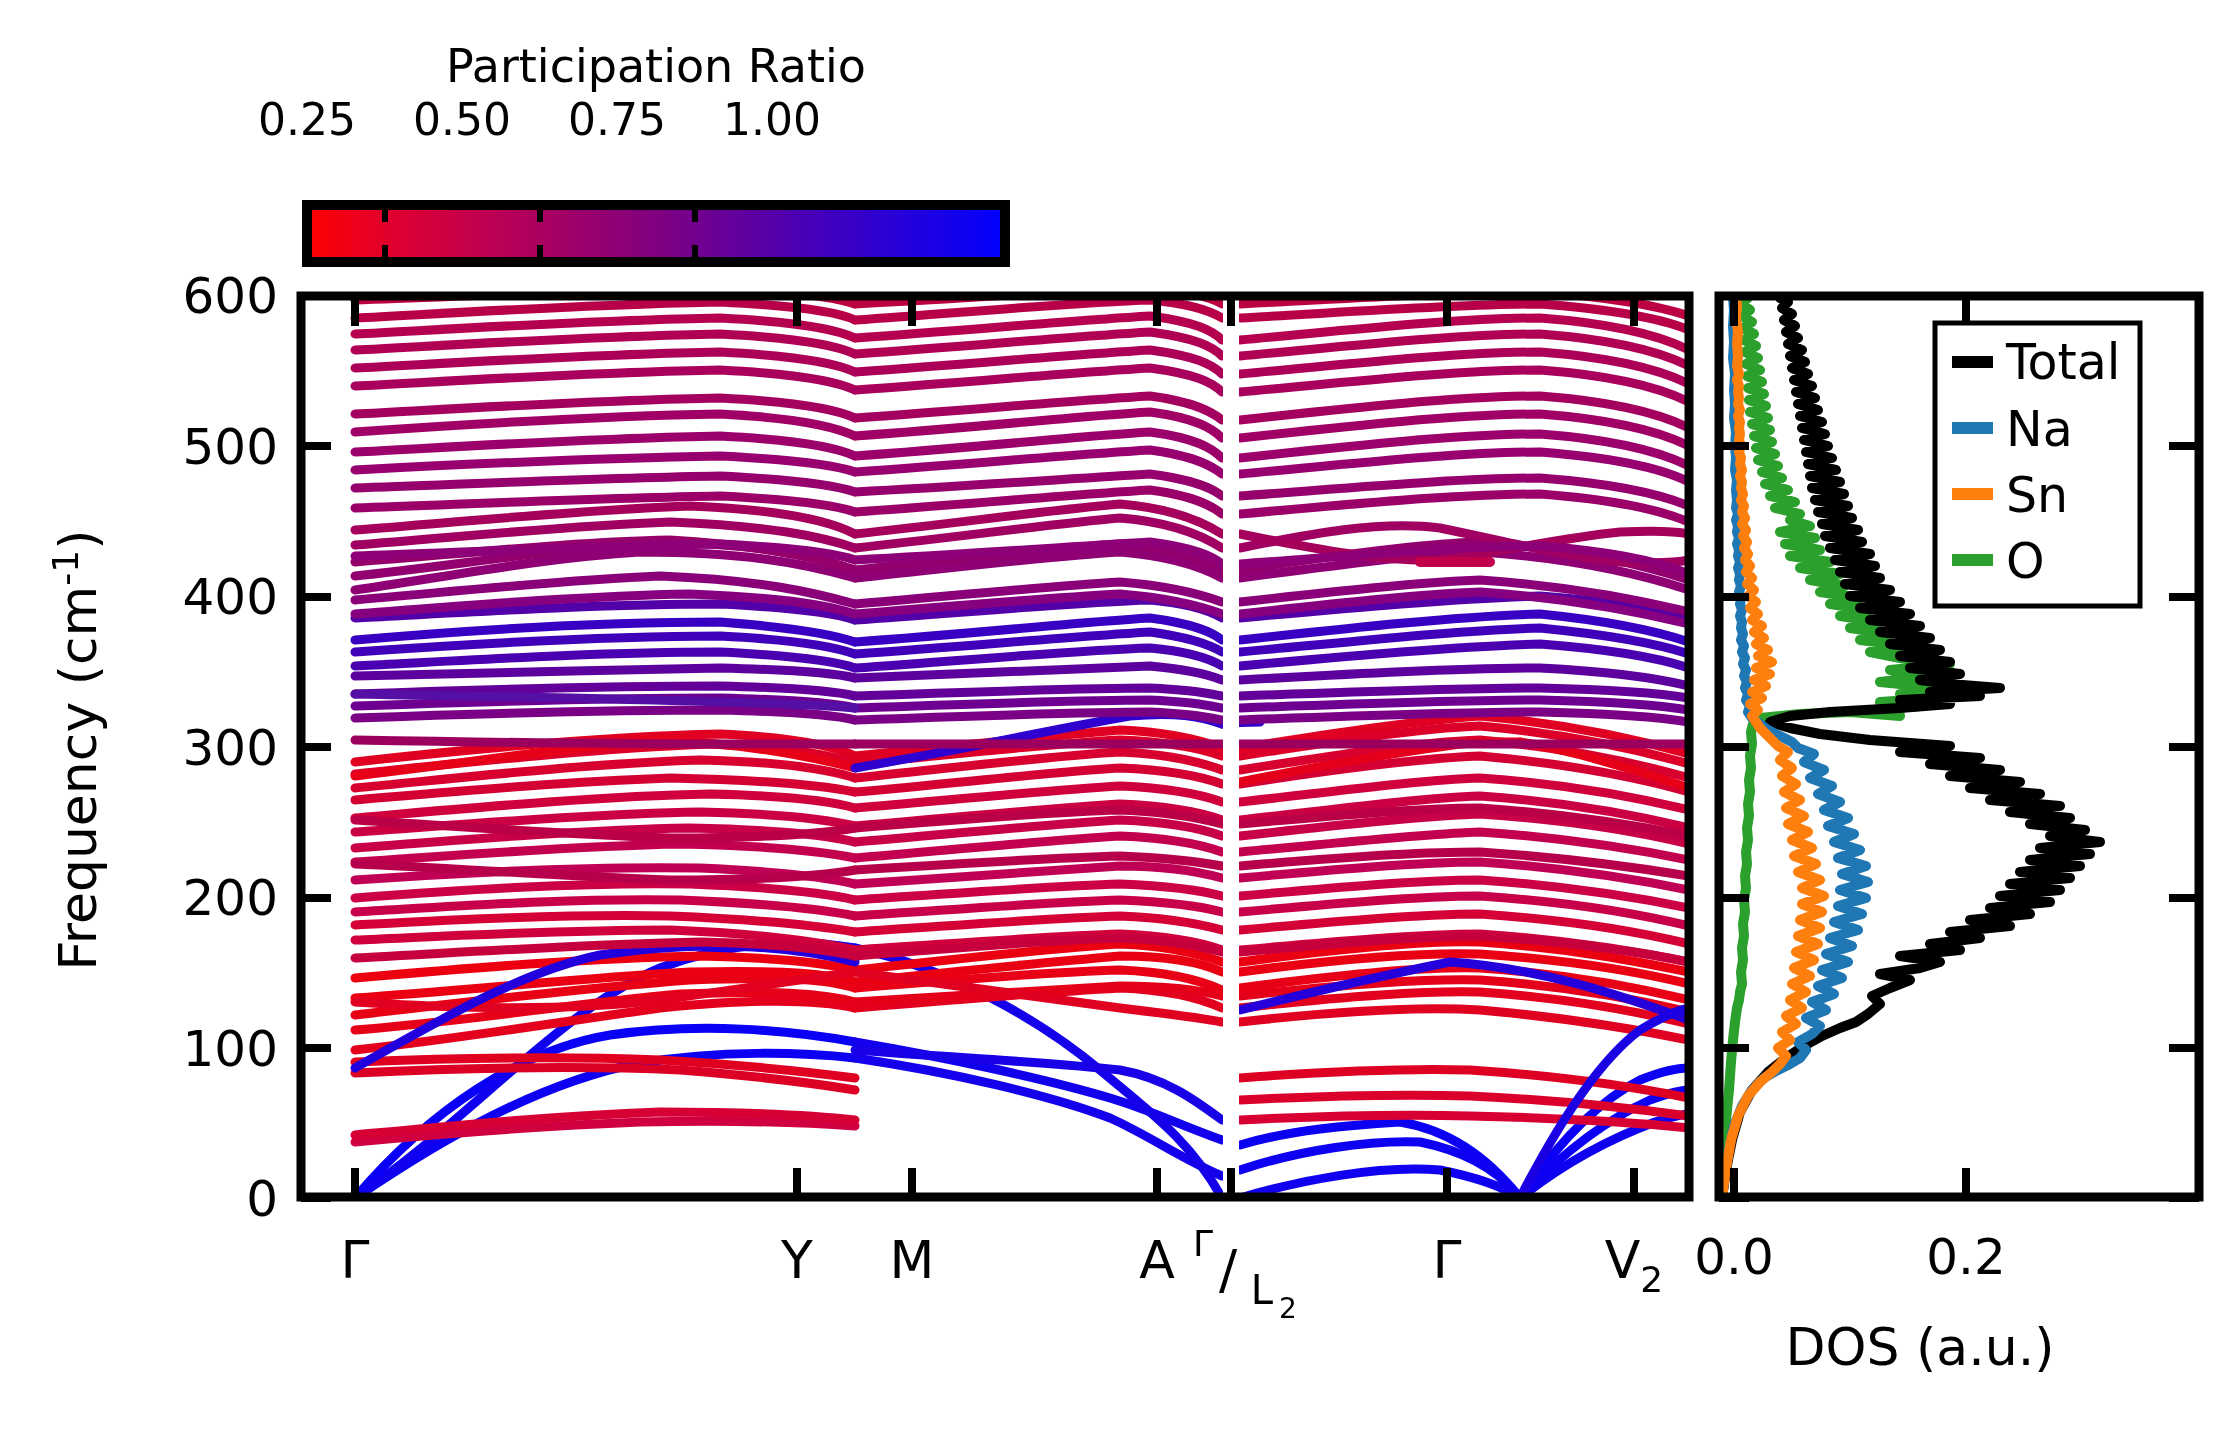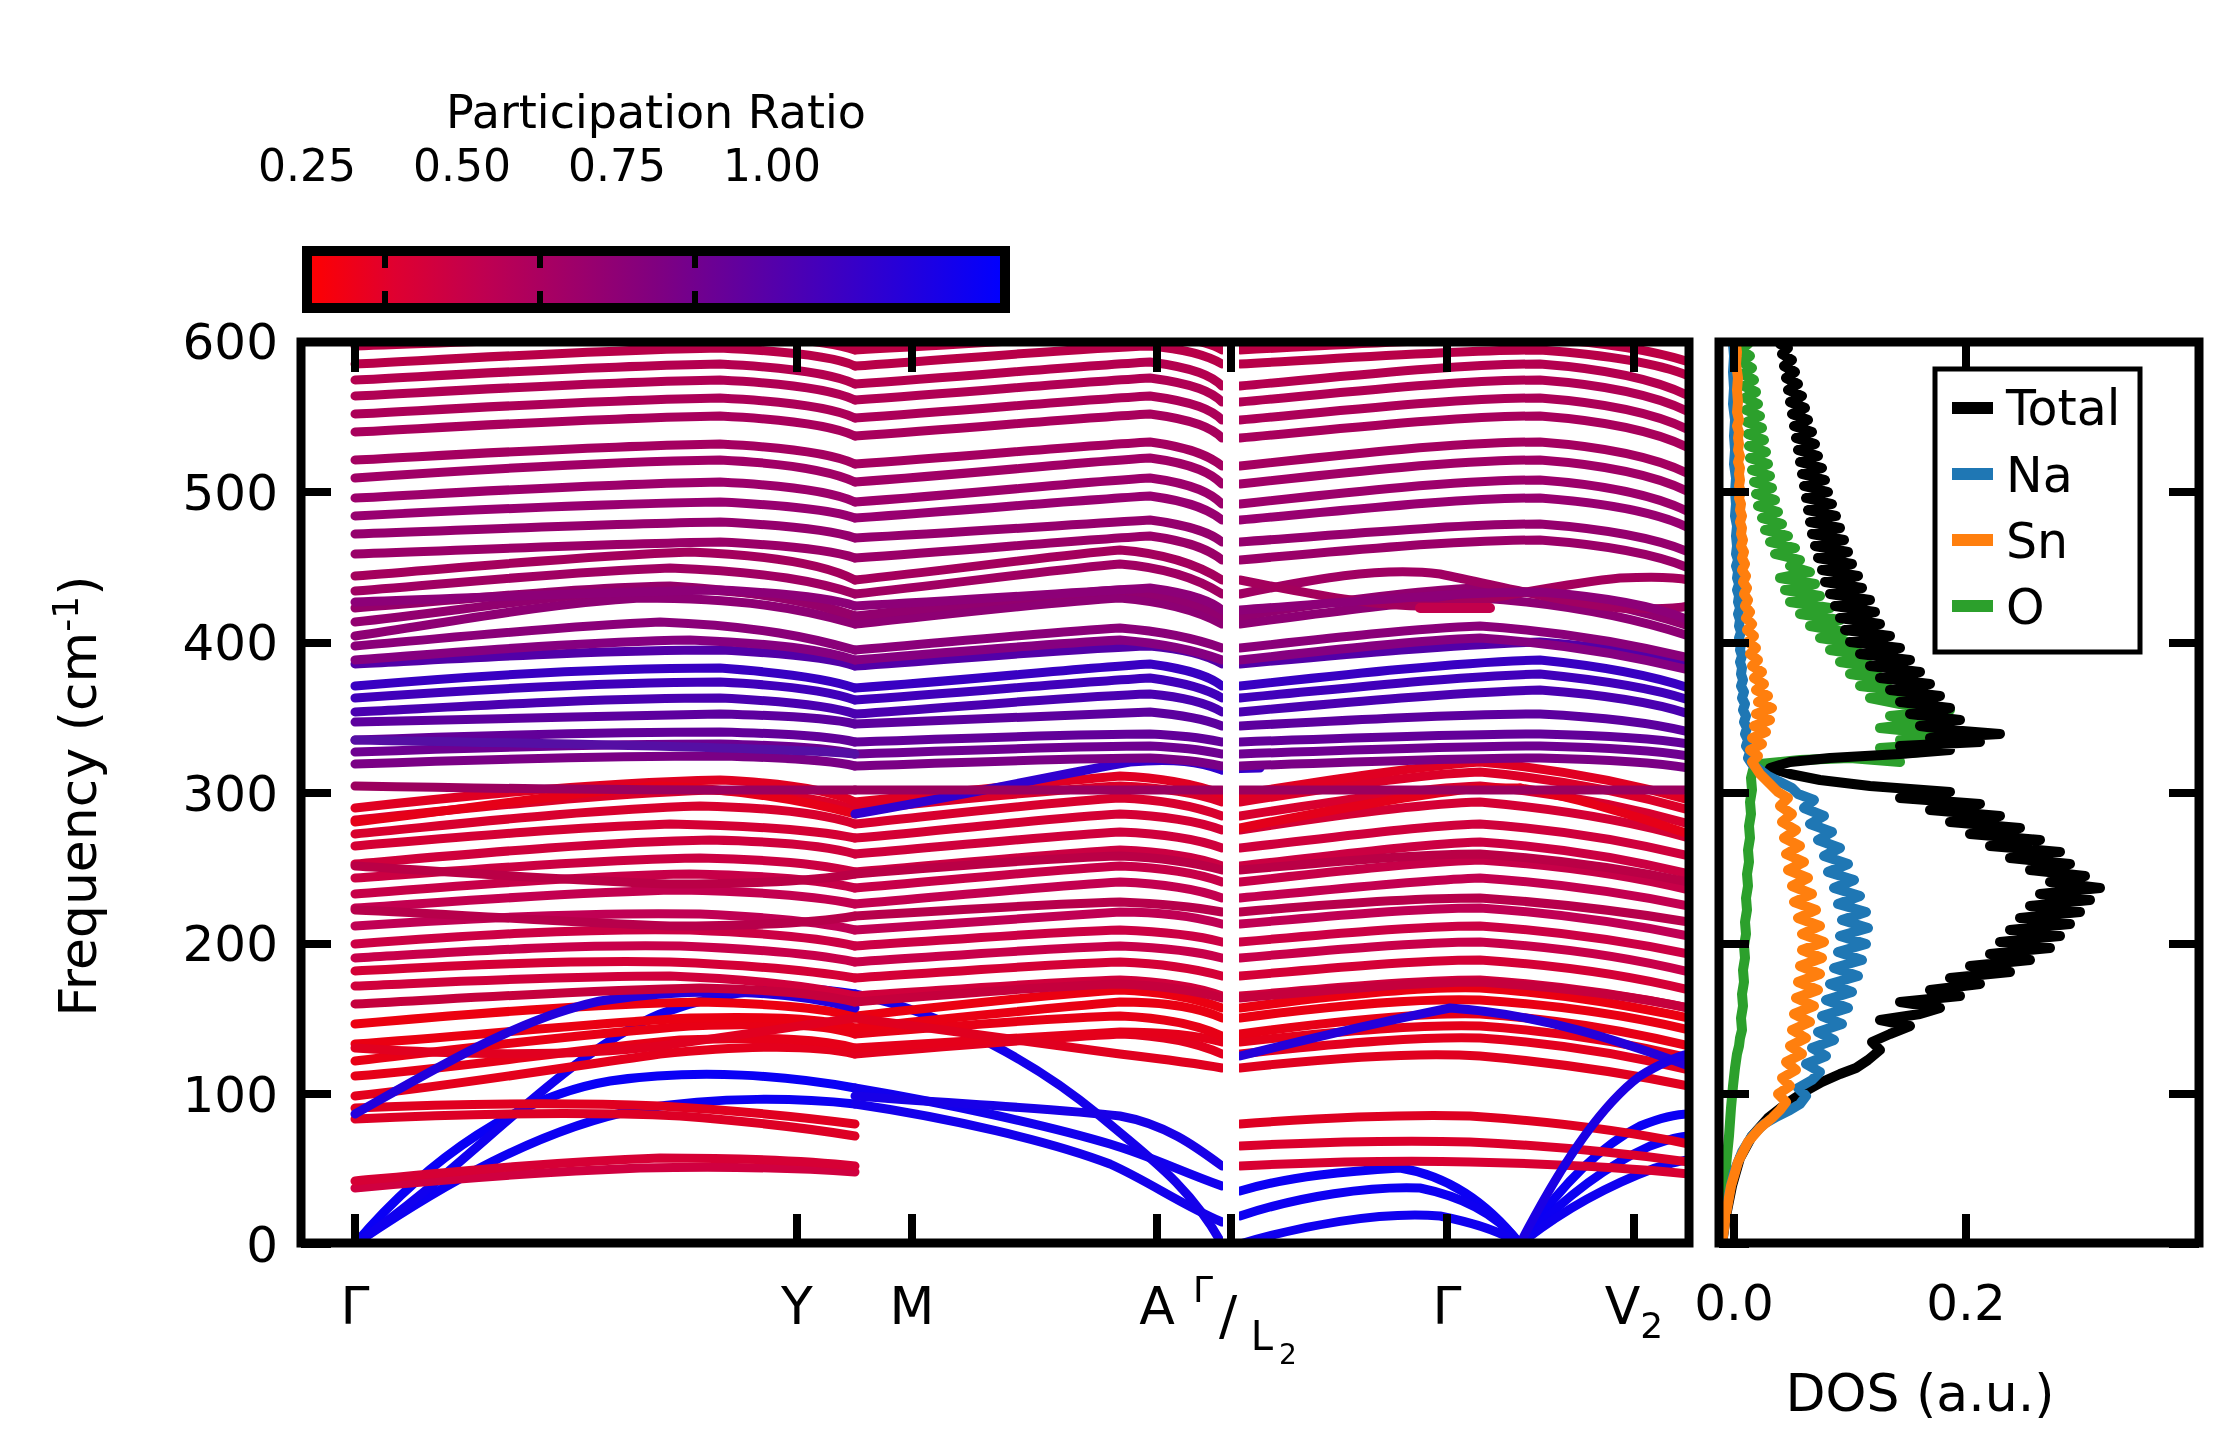--- a/index.html
+++ b/index.html
@@ -1,18 +1,18 @@
 <!DOCTYPE html>
 <html><head>
 <meta charset="utf-8">
 <style>
   html,body{margin:0;padding:0;background:#ffffff;}
   body{width:2222px;height:1455px;position:relative;overflow:hidden;
        font-family:"DejaVu Sans","Liberation Sans",sans-serif;color:#000;}
-  .fig{position:absolute;left:0;top:0;width:2222px;height:1045px;margin-top:46px;}
+  .fig{position:absolute;left:0;top:0;width:2222px;height:1045px;}
   svg{display:block;}
   .txt{fill:#000;font-family:"DejaVu Sans","Liberation Sans",sans-serif;}
 </style>
 </head>
 <body>
 
 <div class="fig">
 <svg width="2222" height="1455" viewBox="0 0 2222 1455" xmlns="http://www.w3.org/2000/svg">
 
   <defs>

